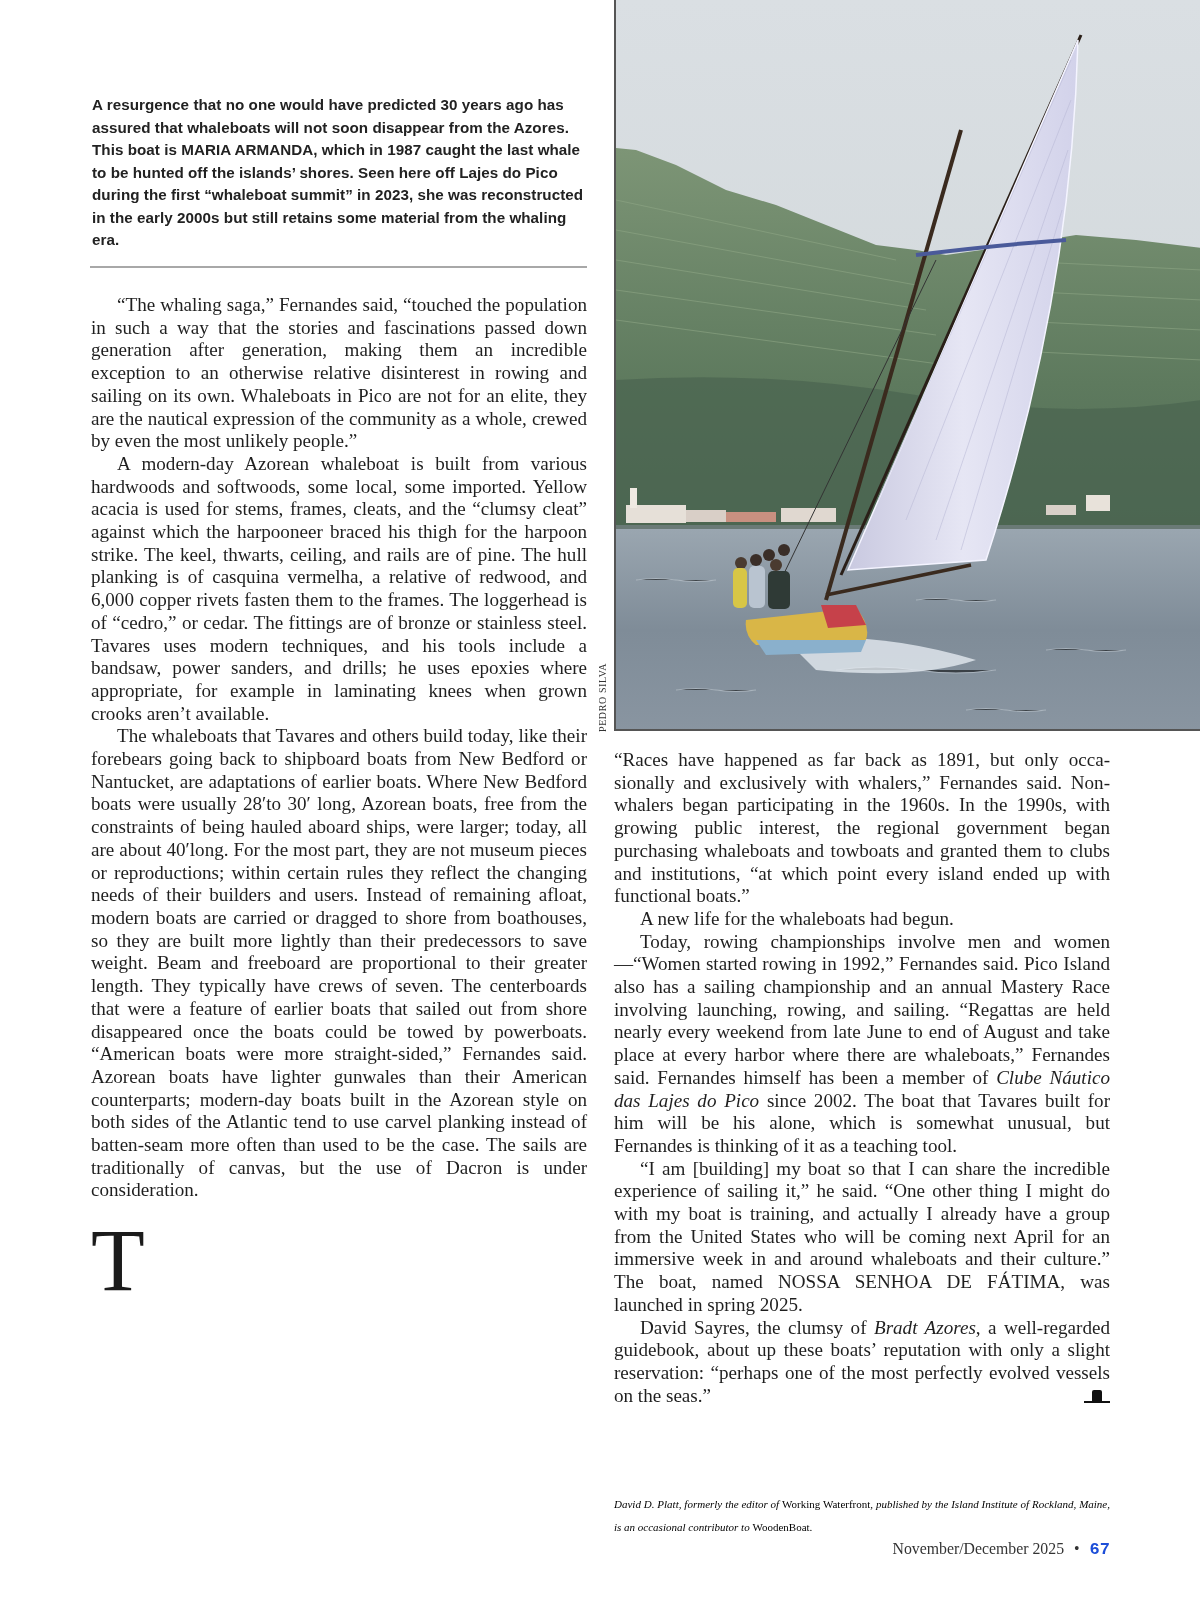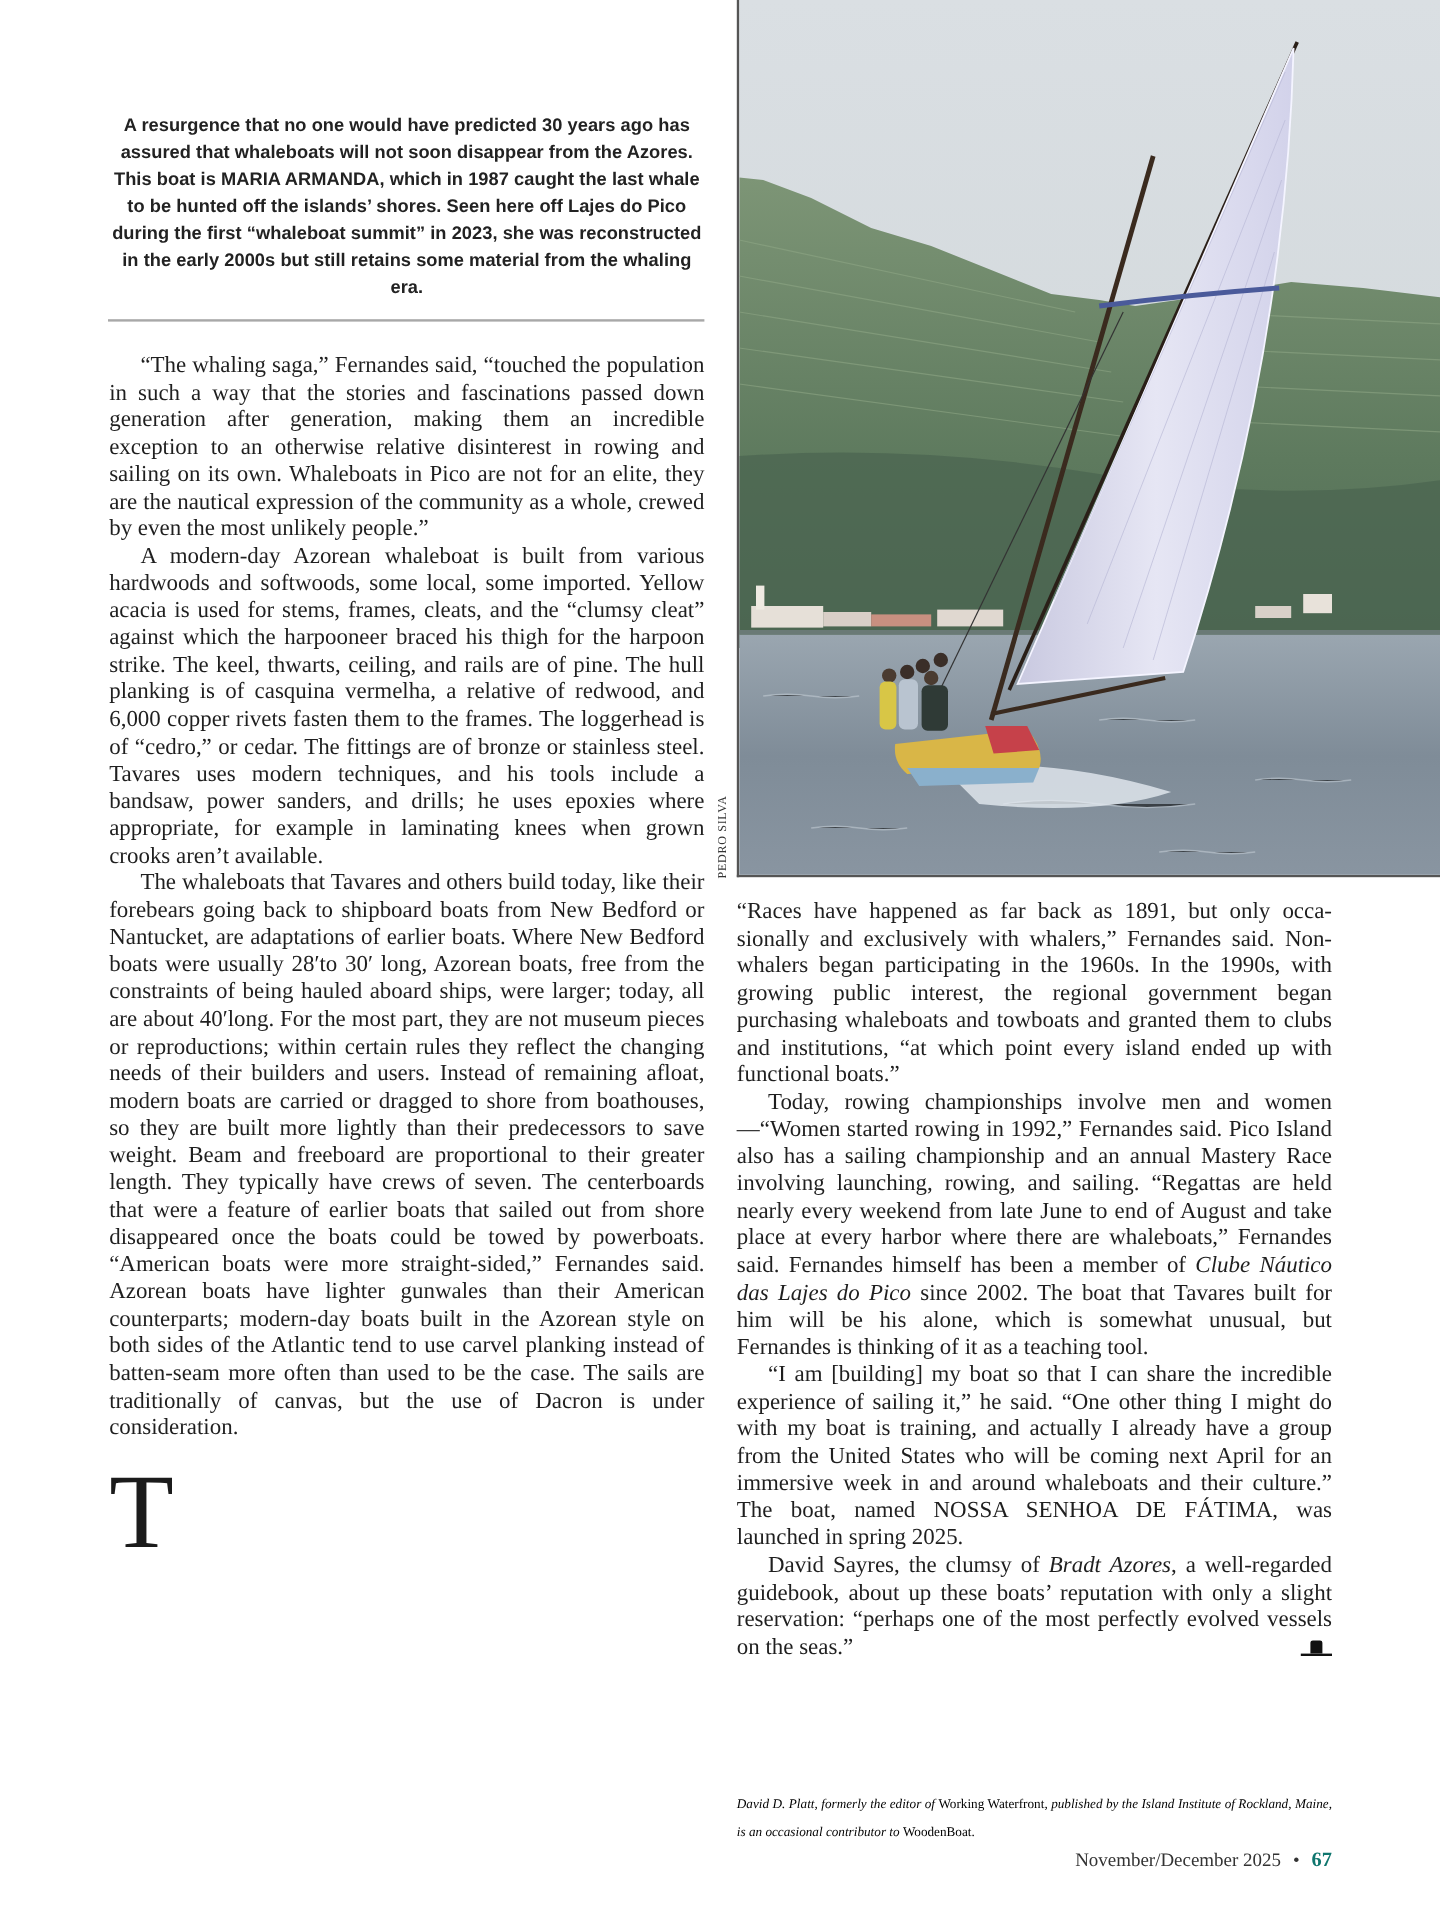--- a/index.html
+++ b/index.html
@@ -6,21 +6,21 @@
     body {
       width: 1200px; height: 1608px; background: #ffffff;
       position: relative; overflow: hidden;
       color: #1e1e1e;
       font-family: "Liberation Serif", "DejaVu Serif", serif;
     }
     .caption {
       position: absolute; left: 92px; top: 94px; width: 494px;
       font-family: "Liberation Sans", "DejaVu Sans", sans-serif;
       font-weight: bold; font-size: 15.2px; line-height: 22.5px;
-      text-align: center; color: #222;
+      text-align: left; color: #222;
       letter-spacing: 0.05px;
     }
     .caption-rule {
       position: absolute; left: 90px; top: 266px; width: 497px; height: 2px;
       background: #a8a8a8;
     }
     .col {
       position: absolute; font-size: 19.1px; line-height: 22.7px;
       text-align: justify; hyphens: manual;
       color: #1f1f1f;
@@ -61,21 +61,21 @@
       position: absolute; left: 614px; top: 1493px; width: 496px;
       font-size: 11px; line-height: 22.5px; font-style: italic;
       color: #000000; text-align: justify;
     }
     .byline .roman { font-style: normal; }
     .folio {
       position: absolute; right: 90px; top: 1540px;
       font-size: 15.8px; color: #333;
     }
     .folio .bullet { margin: 0 10px; }
-    .folio .num { font-weight: bold; font-size: 17px; color: #0f766e; }
+    .folio .num { font-weight: bold; font-size: 17px; color: #1d4ed8; font-family: Liberation Mono, monospace; }
     em { font-style: italic; }
   </style>
 </head>
 <body>
 
 <div class="photo">
   <svg width="586" height="731" viewBox="0 0 586 731" preserveAspectRatio="none">
     <defs>
       <linearGradient id="sky" x1="0" y1="0" x2="0" y2="1">
         <stop offset="0" stop-color="#dadfe3"></stop>
@@ -180,20 +180,21 @@
   <p>“The whaling saga,” Fernandes said, “touched the population in such a way that the stories and fascina­tions passed down generation after generation, making them an incredible exception to an otherwise relative disinterest in rowing and sailing on its own. Whaleboats in Pico are not for an elite, they are the nautical expres­sion of the community as a whole, crewed by even the most unlikely people.”</p>
   <p>A modern-day Azorean whaleboat is built from various hardwoods and softwoods, some local, some imported. Yellow acacia is used for stems, frames, cleats, and the “clumsy cleat” against which the har­pooneer braced his thigh for the harpoon strike. The keel, thwarts, ceiling, and rails are of pine. The hull planking is of casquina vermelha, a relative of redwood, and 6,000 copper rivets fasten them to the frames. The loggerhead is of “cedro,” or cedar. The fittings are of bronze or stainless steel. Tavares uses modern tech­niques, and his tools include a bandsaw, power sand­ers, and drills; he uses epoxies where appropriate, for example in laminating knees when grown crooks aren’t available.</p>
   <p>The whaleboats that Tavares and others build today, like their forebears going back to shipboard boats from New Bedford or Nantucket, are adaptations of earlier boats. Where New Bedford boats were usually 28′to 30′ long, Azorean boats, free from the constraints of being hauled aboard ships, were larger; today, all are about 40′long. For the most part, they are not museum pieces or reproductions; within certain rules they reflect the changing needs of their builders and users. Instead of remaining afloat, modern boats are carried or dragged to shore from boathouses, so they are built more lightly than their predecessors to save weight. Beam and free­board are proportional to their greater length. They typically have crews of seven. The centerboards that were a feature of earlier boats that sailed out from shore disappeared once the boats could be towed by power­boats. “American boats were more straight-sided,” Fer­nandes said. Azorean boats have lighter gunwales than their American counterparts; modern-day boats built in the Azorean style on both sides of the Atlantic tend to use carvel planking instead of batten-seam more often than used to be the case. The sails are traditionally of canvas, but the use of Dacron is under consideration.</p>
   <p class="dropcap-para">
     <span class="dropcap">T</span>
   </p>
 </div>
 
 <div class="col col-right">
   <p class="noindent">“Races have happened as far back as 1891, but only occa­sionally and exclusively with whalers,” Fernandes said. Non-whalers began participating in the 1960s. In the 1990s, with growing public interest, the regional gov­ernment began purchasing whaleboats and towboats and granted them to clubs and institutions, “at which point every island ended up with functional boats.”</p>
+  <p>A new life for the whaleboats had begun.</p>
   <p><span>Today, rowing championships involve men and women—“Women started rowing in 1992,” Fernandes said. Pico Island also has a sailing championship and an annual Mastery Race involving launching, rowing, and sailing. “Regattas are held nearly every weekend from late June to end of August and take place at every har­bor where there are whaleboats,” Fernandes said. Fer­nandes himself has been a member of </span><em>Clube Náutico das Lajes do Pico</em><span> since 2002. The boat that Tavares built for him will be his alone, which is somewhat unusual, but Fernandes is thinking of it as a teaching tool.</span></p>
   <p>“I am [building] my boat so that I can share the incredible experience of sailing it,” he said. “One other thing I might do with my boat is training, and actually I already have a group from the United States who will be coming next April for an immersive week in and around whaleboats and their culture.” The boat, named NOSSA SENHOA DE FÁTIMA, was launched in spring 2025.</p>
   <p><span>David Sayres, the clumsy of </span><em>Bradt Azores</em><span>, a well-regarded guidebook, about up these boats’ reputation with only a slight reservation: “perhaps one of the most perfectly evolved vessels on the seas.”</span><span class="endmark">
         <span class="cap"></span>
         <span class="brim"></span>
       </span></p>
 </div>
 
 <div class="byline">
   <span>David D. Platt, formerly the editor of </span><span class="roman">Working Waterfront</span><span>, published by the Island Institute of Rockland, Maine, is an occasional contributor to </span><span class="roman">WoodenBoat</span><span class="roman">.</span>

